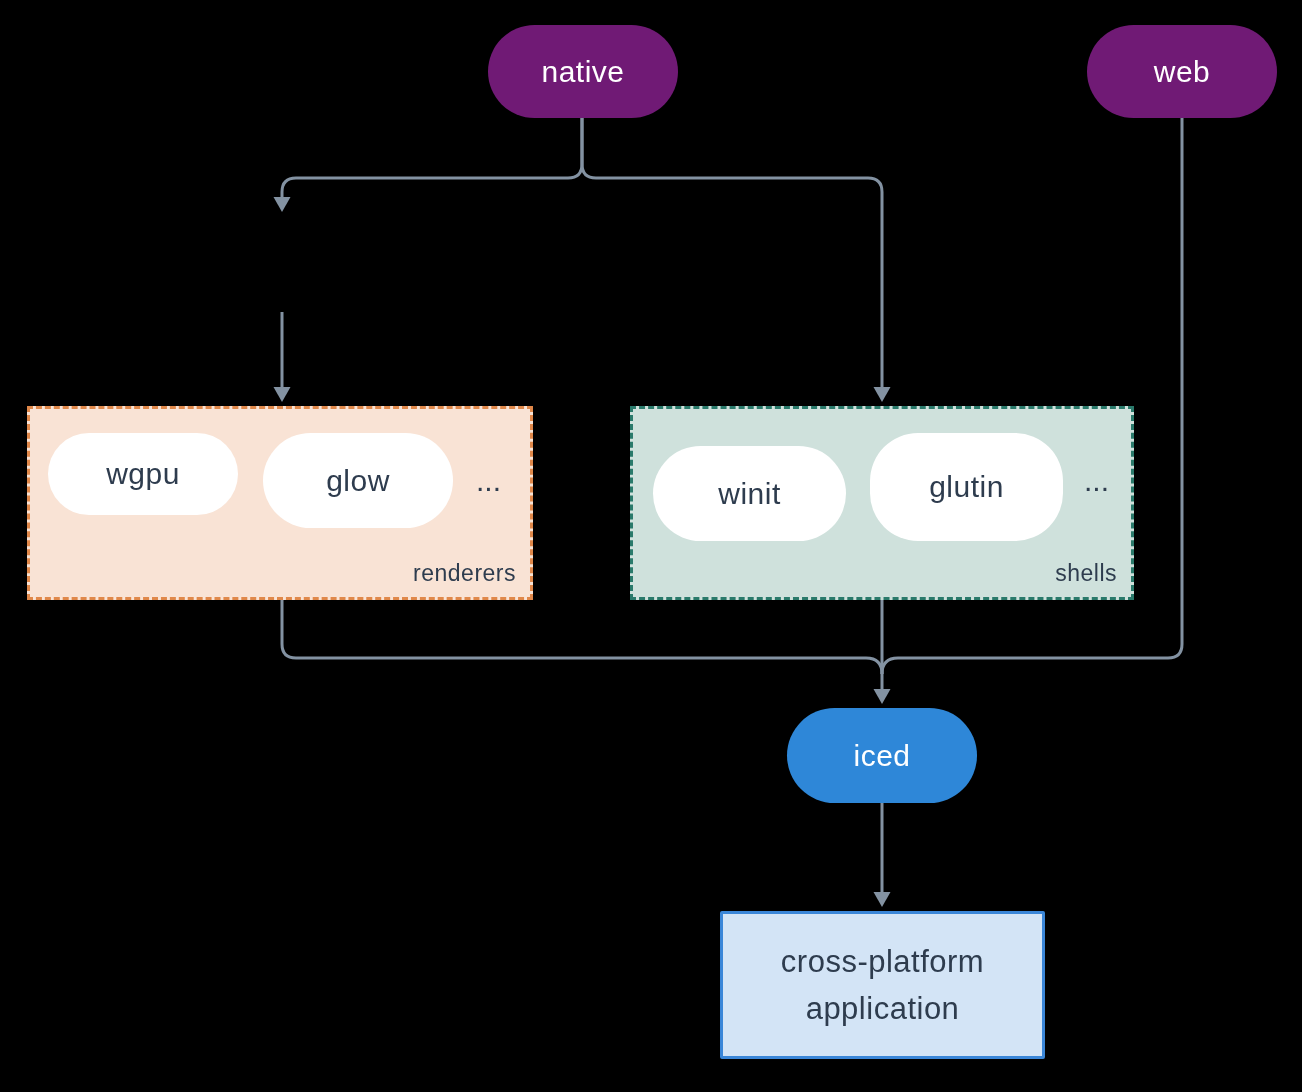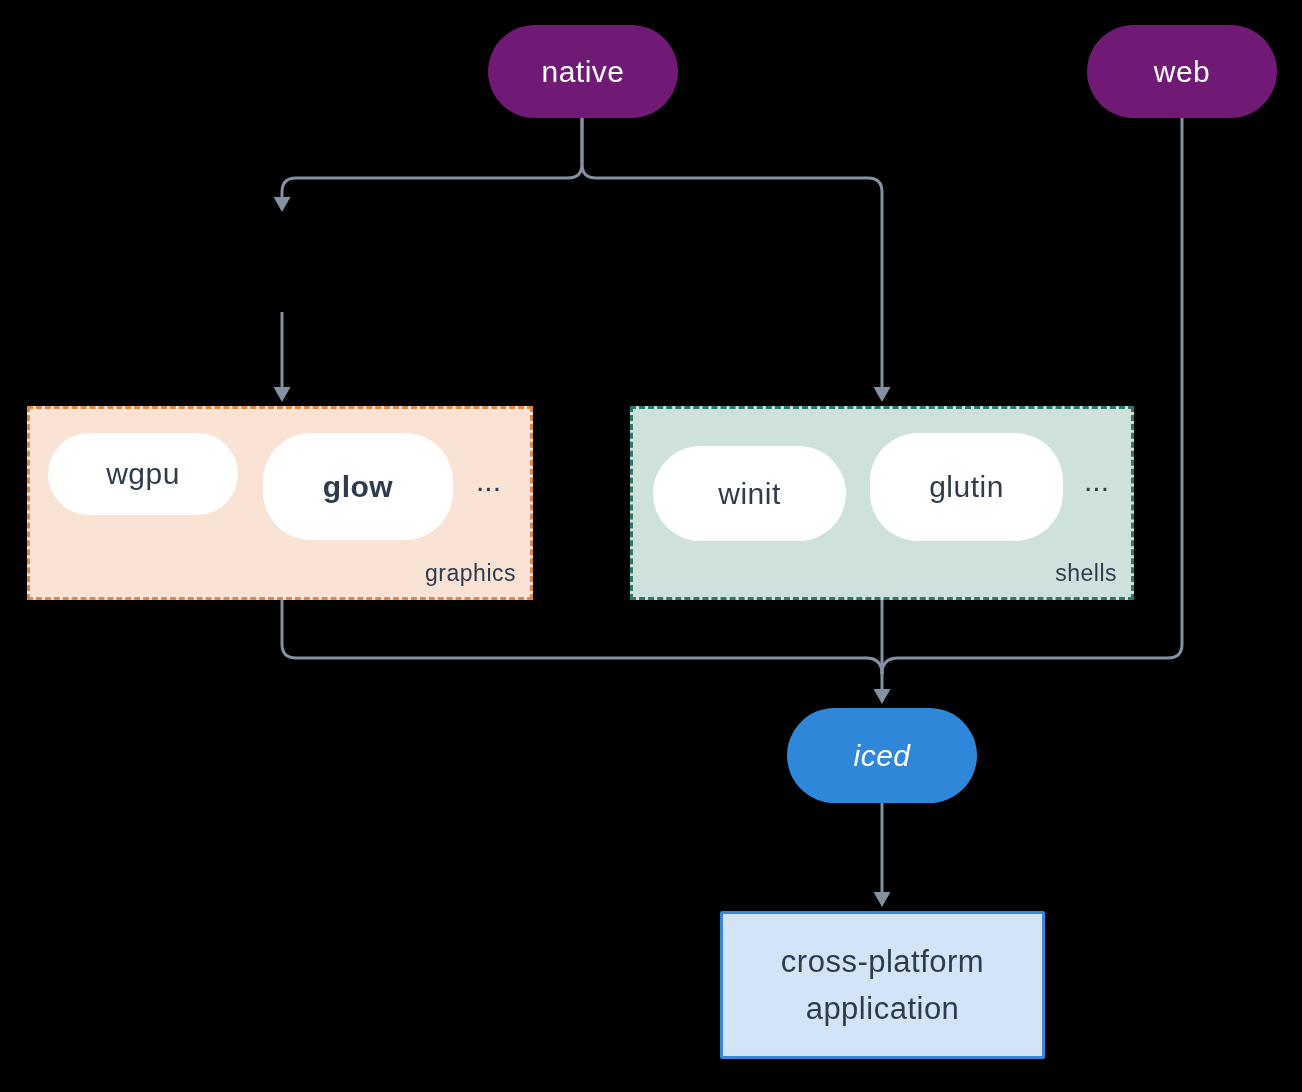--- a/index.html
+++ b/index.html
@@ -27,21 +27,21 @@
     display: flex;
     align-items: center;
     justify-content: center;
     border-radius: 48px;
     font-size: 30px;
     font-weight: 500;
     letter-spacing: 0.5px;
   }
   .pill.purple { background: #701a75; color: #ffffff; }
   .pill.orange { background: #e28339; color: #ffffff; }
-  .pill.blue   { background: #2e87d8; color: #ffffff; font-style: italic; }
+  .pill.blue   { background: #2e87d8; color: #ffffff; }
   .pill.white  { background: #ffffff; color: #2e3c4e; }
 
   .group {
     position: absolute;
     box-sizing: border-box;
     border: 3px dashed;
   }
   .group.renderers {
     left: 27px; top: 406px; width: 506px; height: 194px;
     background: #f9e3d5;
@@ -64,21 +64,21 @@
     position: absolute;
     font-size: 30px;
     font-weight: 500;
     color: #2e3c4e;
   }
 
   .node-native   { left: 488px;  top: 25px;  width: 190px; height: 93px; }
   .node-web      { left: 1087px; top: 25px;  width: 190px; height: 93px; }
   .node-graphics { left: 187px;  top: 215px; width: 191px; height: 96px; }
   .node-wgpu     { left: 48px;   top: 433px; width: 190px; height: 82px; }
-  .node-glow     { left: 263px;  top: 433px; width: 190px; height: 107px; font-weight: bold; }
+  .node-glow     { left: 263px;  top: 433px; width: 190px; height: 95px; }
   .node-winit    { left: 653px;  top: 446px; width: 193px; height: 95px; }
   .node-glutin   { left: 870px;  top: 433px; width: 193px; height: 108px; }
   .node-iced     { left: 787px;  top: 708px; width: 190px; height: 95px; }
 
   .ellipsis-renderers { left: 476px;  top: 464px; }
   .ellipsis-shells    { left: 1084px; top: 464px; }
 
   .app-box {
     position: absolute;
     left: 720px; top: 911px; width: 325px; height: 148px;
@@ -123,21 +123,21 @@
   <div class="pill purple node-native">
     <span>native</span>
   </div>
 
   <div class="pill purple node-web">
     <span>web</span>
   </div>
 
 
   <div class="group renderers">
-    <span class="group-label">graphics</span>
+    <span class="group-label">renderers</span>
   </div>
 
   <div class="pill white node-wgpu">
     <span>wgpu</span>
   </div>
 
   <div class="pill white node-glow">
     <span>glow</span>
   </div>
 

